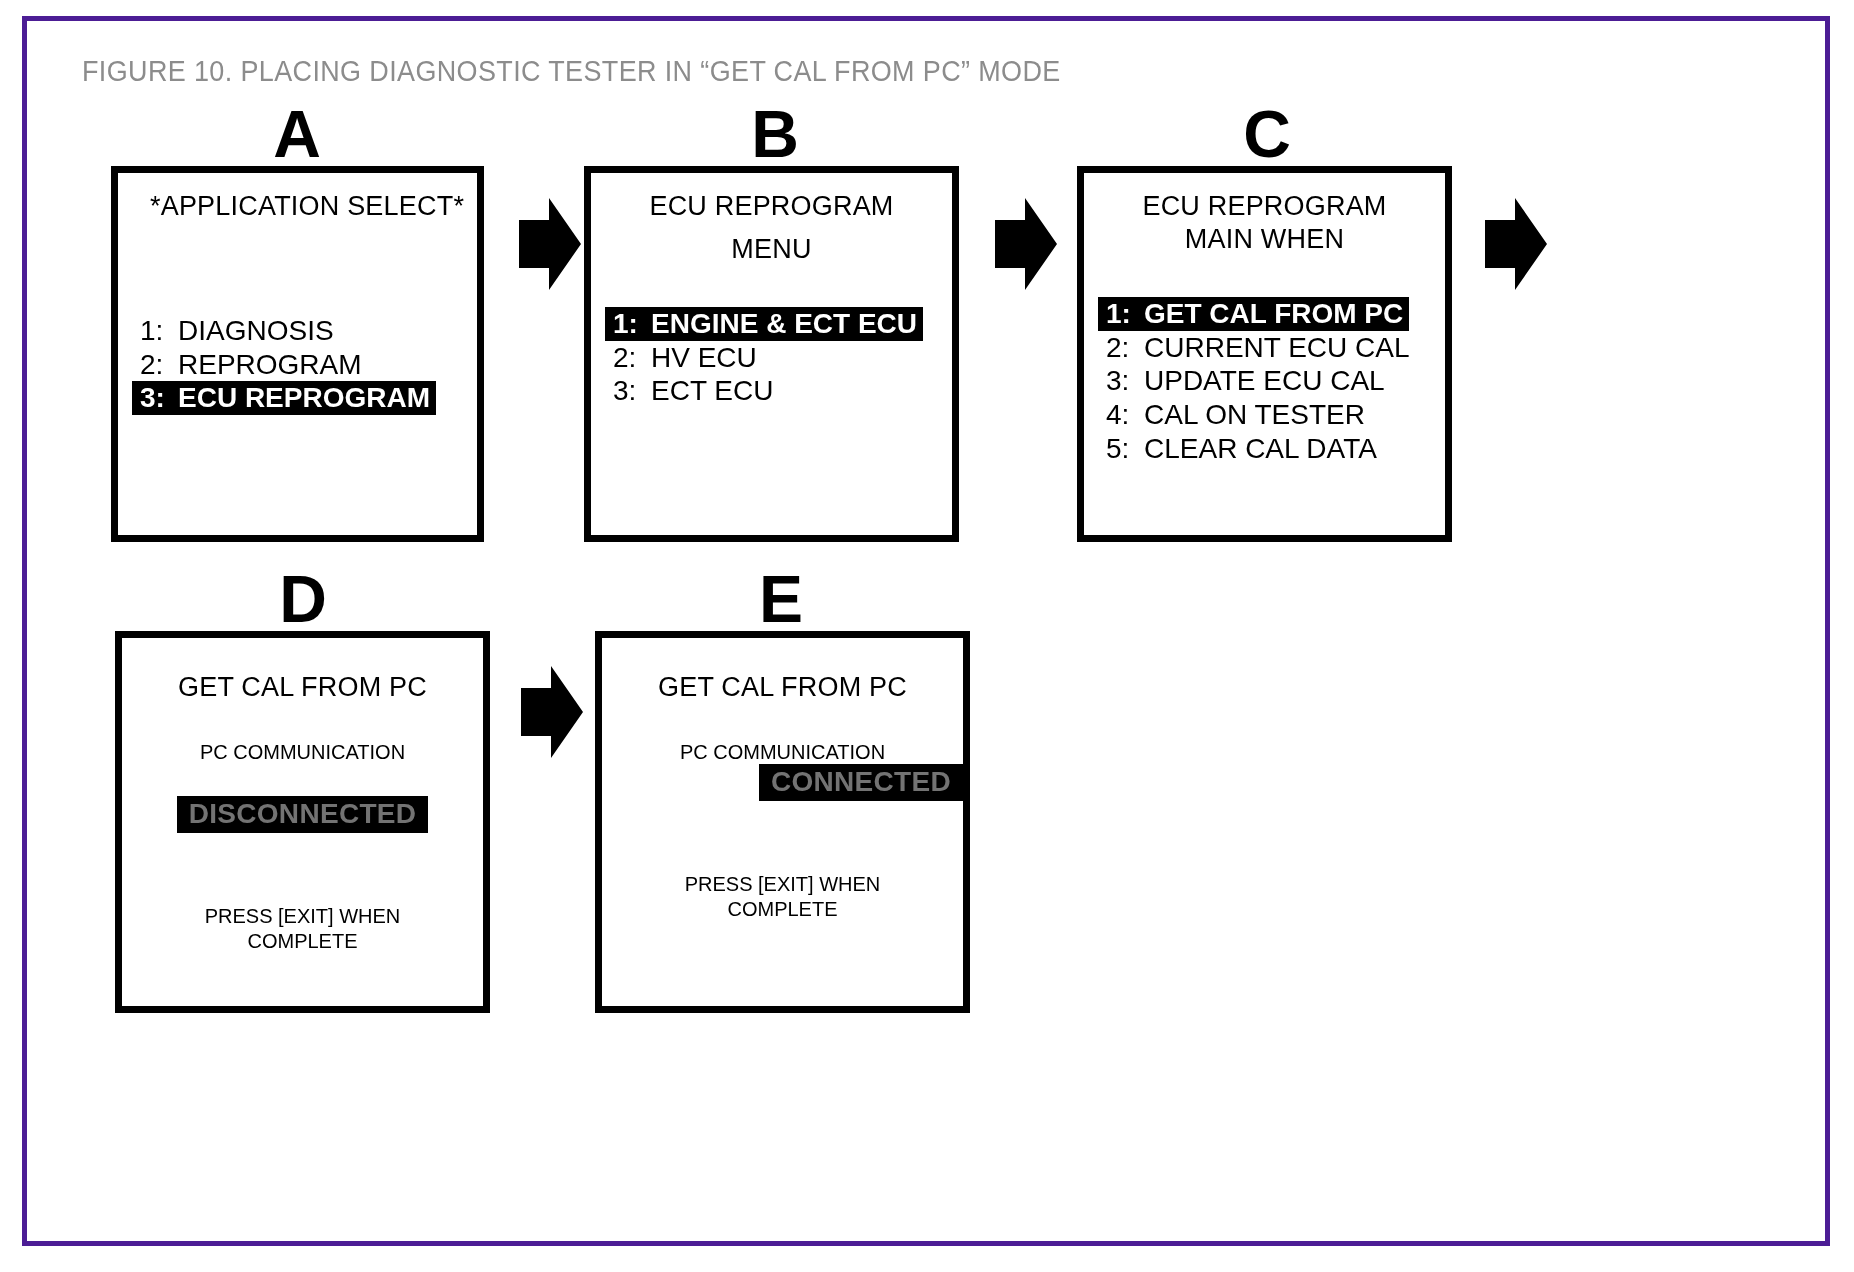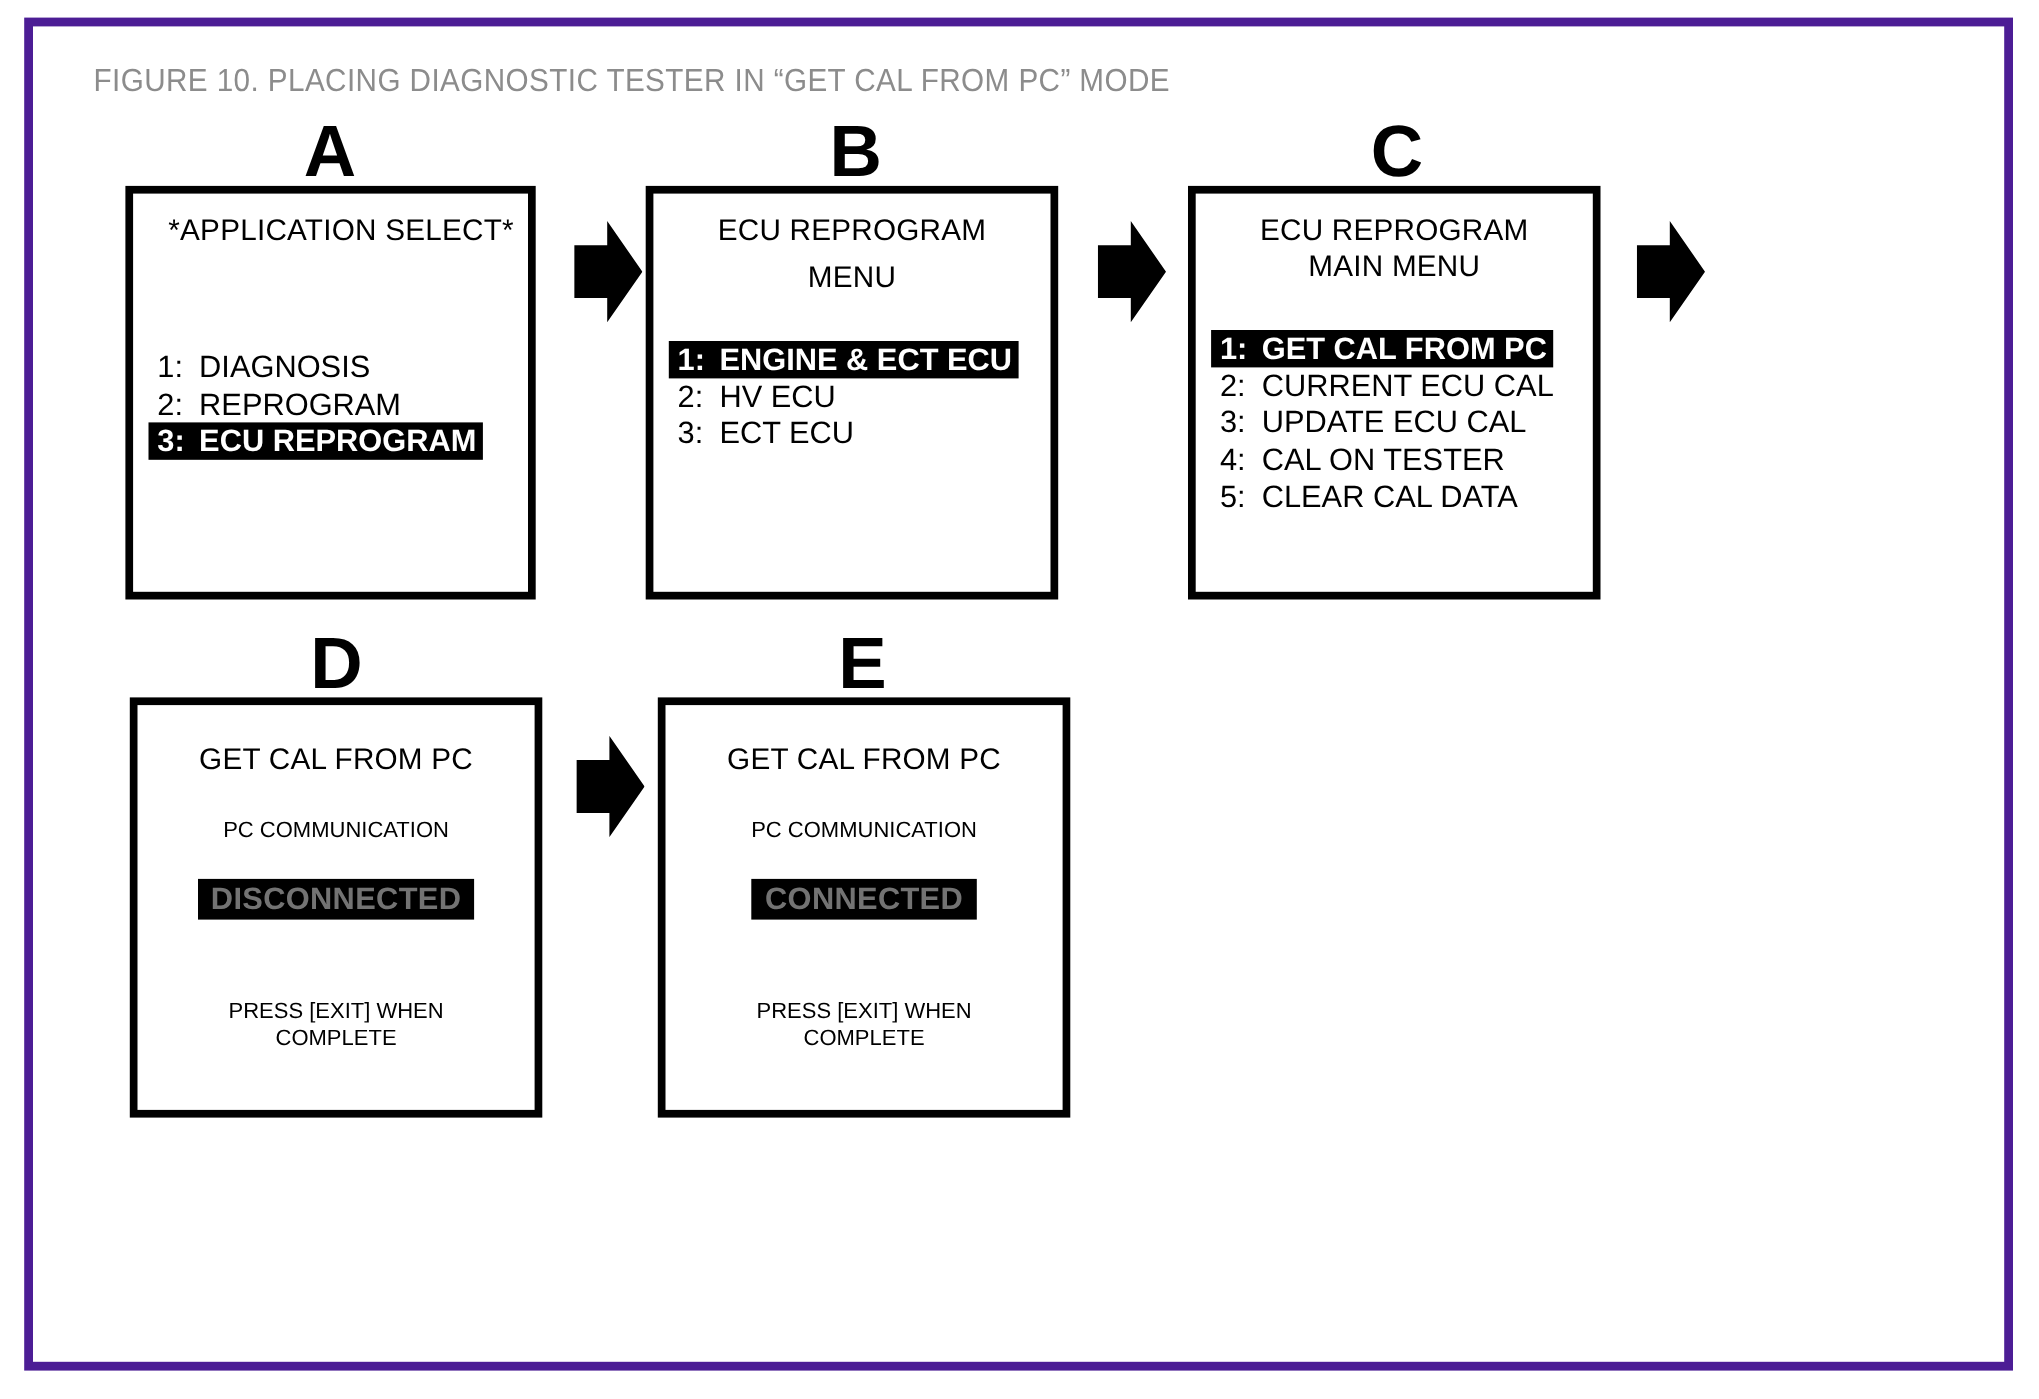--- a/index.html
+++ b/index.html
@@ -21,21 +21,21 @@
     overflow: hidden;
   }
 
   
   #figure-frame {
     position: absolute;
     left: 22px;
     top: 16px;
     width: 1808px;
     height: 1230px;
-    border: 8px solid #4c1d95;
+    border: 5px solid #4c1d95;
     box-sizing: border-box;
     background: #ffffff;
   }
 
   
   #figure-title {
     position: absolute;
     left: 55px;
     top: 34px;
     font-size: 29px;
@@ -192,21 +192,21 @@
     <div class="flow-arrow" style="left:968px; top:177px;">
       <svg viewBox="0 0 62 92" preserveAspectRatio="none" aria-hidden="true">
         <path d="M0,22 L30,22 L30,0 L62,46 L30,92 L30,70 L0,70 Z" fill="#000000"></path>
       </svg>
     </div>
 
     <div class="panel-letter" style="left:1200px; top:80px;">C</div>
 
     <div class="tester-screen" style="left:1050px; top:145px; width:375px; height:376px;">
       <div class="screen-head" style="margin-top:18px;">ECU REPROGRAM</div>
-      <div class="screen-head" style="margin-top:2px;">MAIN MENU</div>
+      <div class="screen-head" style="margin-top:2px;">MAIN WHEN</div>
 
       <ul class="menu-list" style="margin-top:42px; margin-left:14px;">
         <li class="menu-row selected">
           <span class="idx">1:</span>
           <span>GET CAL FROM PC</span>
         </li>
         <li class="menu-row">
           <span class="idx">2:</span>
           <span>CURRENT ECU CAL</span>
         </li>
@@ -252,21 +252,21 @@
       </svg>
     </div>
 
     <div class="panel-letter" style="left:714px; top:545px;">E</div>
 
     <div class="tester-screen" style="left:568px; top:610px; width:375px; height:382px;">
       <div class="screen-head" style="margin-top:34px;">GET CAL FROM PC</div>
 
       <div class="status-line" style="margin-top:38px;">PC COMMUNICATION</div>
 
-      <div style="text-align:center; margin-top:32px;">
+      <div style="text-align:right; ">
         <span class="status-chip">CONNECTED</span>
       </div>
 
       <div class="status-line" style="margin-top:72px;">PRESS [EXIT] WHEN</div>
       <div class="status-line" style="margin-top:2px;">COMPLETE</div>
     </div>
 
   </div>
 </div>
 

